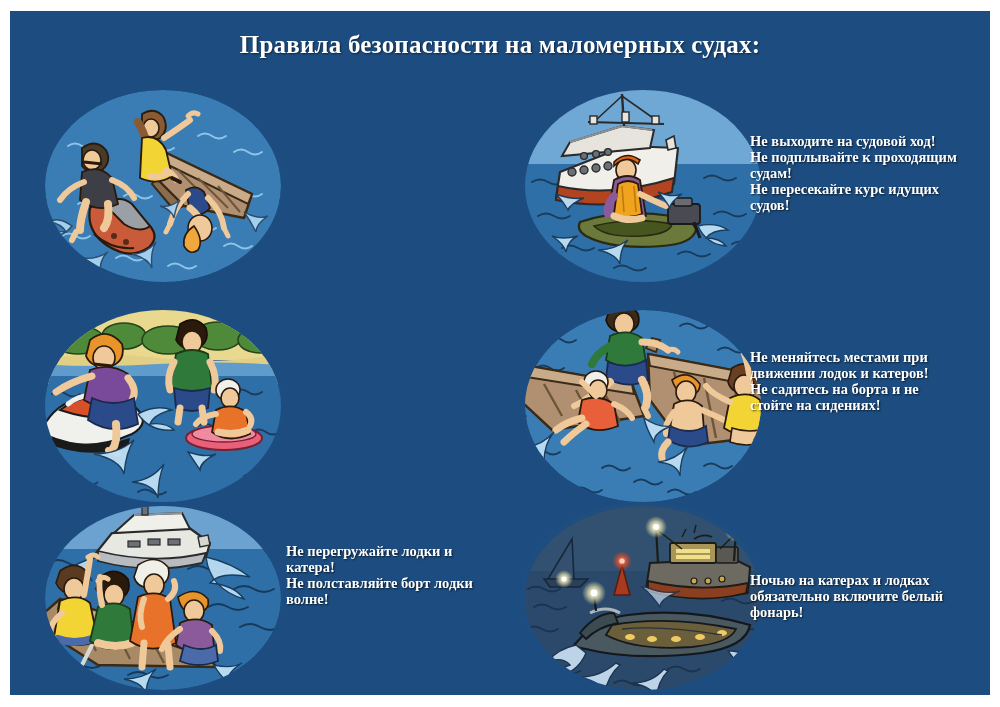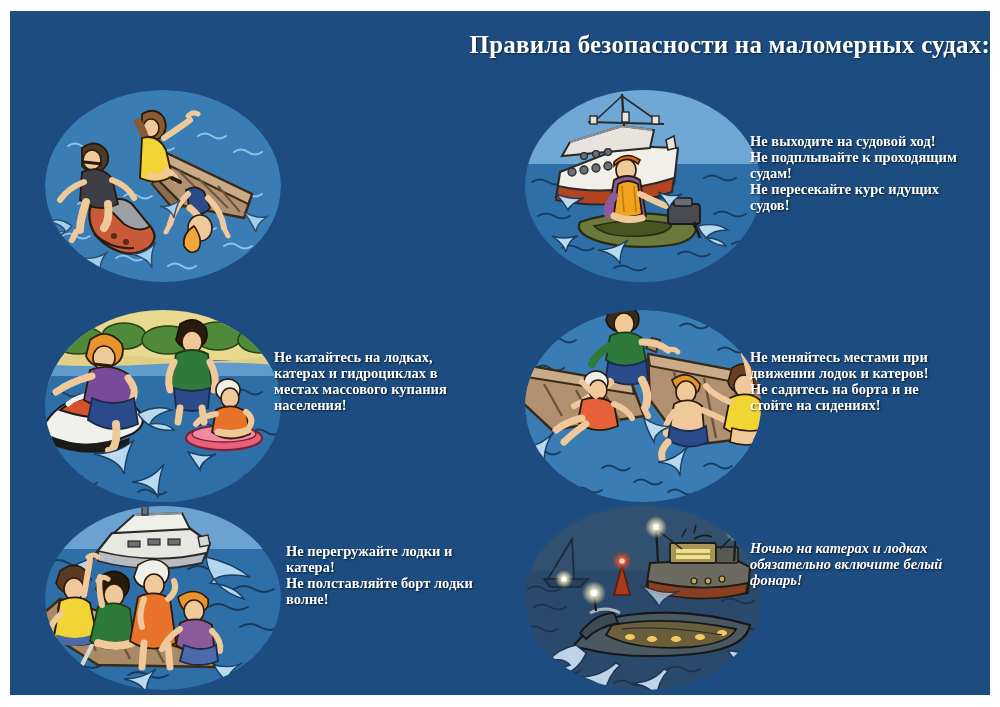--- a/index.html
+++ b/index.html
@@ -20,21 +20,21 @@
     width: 980px;
     height: 684px;
     background: #1d4d80;
     overflow: hidden;
   }
   #poster-title {
     position: absolute;
     left: 0;
     top: 20px;
     width: 980px;
-    text-align: right;
+    text-align: center;
     color: #ffffff;
     font-family: "Liberation Serif", serif;
     font-weight: bold;
     font-size: 25px;
     letter-spacing: 0.2px;
     text-shadow: 1px 1px 2px rgba(0,0,0,0.55);
   }
   .panel {
     position: absolute;
   }
@@ -322,24 +322,20 @@
           <path d="M100 108 q18 -10 34 -4 q-18 4 -22 14 q16 -2 24 6 q-24 2 -36 -16Z"></path>
           <path d="M96 134 q-16 14 -40 14 q26 6 30 20 q2 -22 10 -34Z"></path>
           <path d="M126 158 q-12 16 -32 18 q22 2 26 16 q0 -20 6 -34Z"></path>
           <path d="M60 176 q-14 8 -30 6 q16 6 18 16 q2 -14 12 -22Z"></path>
           <path d="M150 146 q18 6 28 2 q-16 8 -16 16 q-8 -12 -12 -18Z"></path>
           <path d="M14 142 q-10 10 -22 10 q14 4 16 14 q0 -14 6 -24Z"></path>
         </g>
       </g>
     </svg>
   </div>
-  <div class="rule-text" style="left:264px; top:338px; width:218px;">Не катайтесь на лодках,
-катерах и гидроциклах в
-местах массового купания
-населения!</div>
 
   <div class="panel" style="left:508px; top:295px; width:250px; height:200px;">
     <svg class="art-wrap" width="250" height="200" viewBox="0 0 250 200">
       <defs>
         <radialGradient id="g4" cx="50%" cy="50%" r="50%">
           <stop offset="0%" stop-color="#5a94c4" stop-opacity="1"></stop>
           <stop offset="55%" stop-color="#3d79ad" stop-opacity="0.85"></stop>
           <stop offset="100%" stop-color="#1d4d80" stop-opacity="0"></stop>
         </radialGradient>
         <clipPath id="c4">
@@ -651,17 +647,17 @@
         <g fill="#cfe4f5" stroke="#1b3350" stroke-width="1.4" opacity="0.9">
           <path d="M58 142 q-18 4 -28 16 q16 -4 22 4 q-14 4 -18 14 q26 -6 34 -26Z"></path>
           <path d="M98 160 q-16 14 -36 14 q24 6 24 18 q4 -20 16 -30Z"></path>
           <path d="M146 166 q-12 14 -32 14 q22 4 24 16 q2 -18 12 -28Z"></path>
           <path d="M214 148 q20 4 32 -2 q-22 12 -20 24 q-10 -14 -16 -22Z"></path>
           <path d="M128 84 q18 8 34 4 q-20 8 -20 16 q-8 -12 -18 -20Z" opacity="0.75"></path>
         </g>
       </g>
     </svg>
   </div>
-  <div class="rule-text" style="left:740px; top:529px; width:220px;font-style:italic;">Ночью на катерах и лодках
+  <div class="rule-text" style="left:740px; top:561px; width:220px;">Ночью на катерах и лодках
 обязательно включите белый
 фонарь!</div>
 
 </div>
 
 </body></html>

